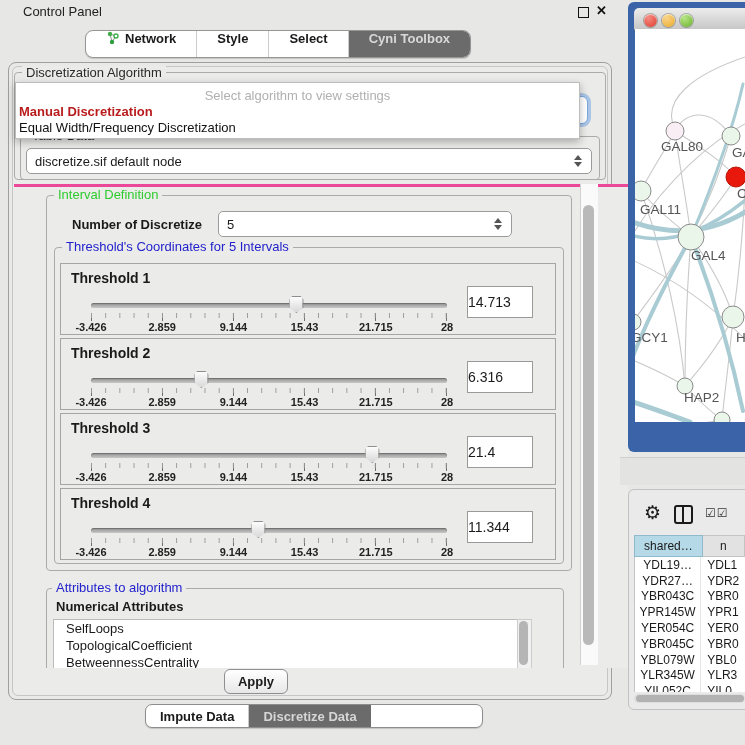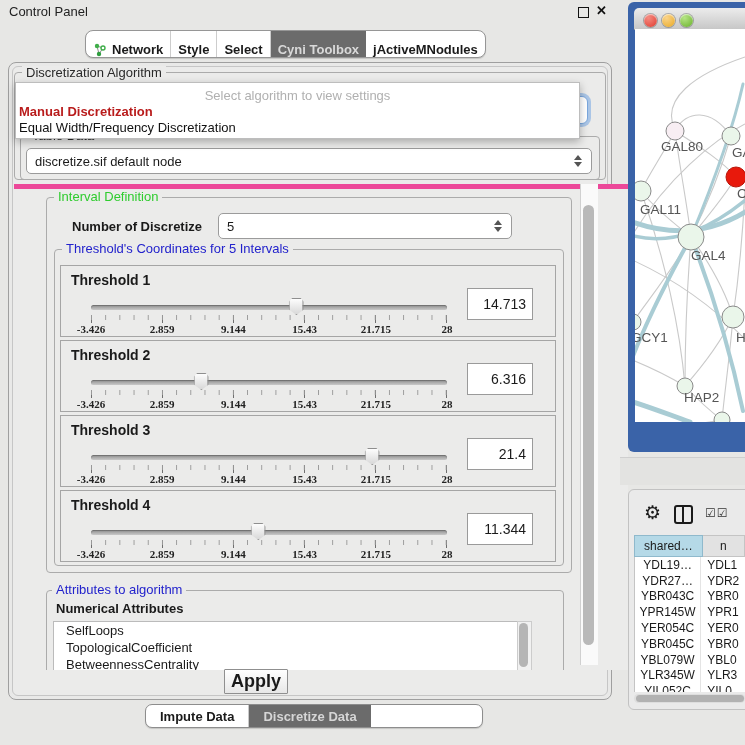--- a/index.html
+++ b/index.html
@@ -3,28 +3,28 @@
 <meta charset="utf-8">
 <style>
   html,body{margin:0;padding:0;}
   body{width:745px;height:745px;overflow:hidden;background:#e7e7e5;
        font-family:"Liberation Sans",sans-serif;color:#1a1a1a;position:relative;}
   .abs{position:absolute;}
 
   
   #control-window{left:0;top:0;width:620px;height:745px;background:#e7e7e5;}
   #cp-titlebar{left:0;top:0;width:620px;height:22px;background:#e7e7e5;}
-  #cp-title{left:9px;top:4px;font-size:13px;color:#222;}
+  #cp-title{left:23px;top:4px;font-size:13px;color:#222;}
   #float-icon{left:578px;top:7px;width:9px;height:9px;border:1.5px solid #111;background:transparent;}
   #close-icon{left:596px;top:3px;font-size:13px;font-weight:bold;color:#111;}
 
   
   #top-tabs{left:85px;top:30px;height:26px;display:flex;background:#fff;
             border:1px solid #969696;border-radius:8px;overflow:hidden;box-shadow:0 1px 1px rgba(0,0,0,.15);}
-  .ttab{display:flex;align-items:flex-end;gap:5px;padding:0 7px;font-size:13px;font-weight:bold;
+  .ttab{display:flex;align-items:flex-start;gap:5px;padding:0 20px;font-size:13px;font-weight:bold;
         border-right:1px solid #cdcdcd;white-space:nowrap;}
   .ttab:last-child{border-right:none;}
   .ttab.selected{background:#6b6b6b;color:#d9d9d9;border-right:none;}
 
   
   #content-outer{left:8px;top:62px;width:602px;height:636px;background:#e9e9e8;
                  border:1px solid #9f9f9f;border-radius:8px;}
   #content-inner{left:12px;top:66px;width:594px;height:628px;background:#ebebea;
                  border:1px solid #c6c6c6;border-radius:6px;}
 
@@ -51,21 +51,21 @@
 
   
   #algo-popup{left:15px;top:82px;width:563px;height:55px;background:#fff;border:1px solid #bdbdbd;
               box-shadow:0 3px 8px rgba(0,0,0,.28);z-index:30;font-size:13px;}
   #popup-prompt{position:absolute;left:0;top:5px;width:100%;text-align:center;color:#b0b0b0;}
   #popup-opt1{position:absolute;left:3px;top:21px;font-weight:bold;color:#b91c1c;}
   #popup-opt2{position:absolute;left:3px;top:37px;color:#111;}
 
   
   #viewport{left:14px;top:184px;width:614px;height:481px;overflow:hidden;background:#ebebea;
-            border-top:5px solid #ec4899;}
+            border-top:3px solid #ec4899;}
   #v-scrollbar{left:580px;top:184px;width:17px;height:481px;background:#fafafa;border-left:1px solid #d0d0d0;}
   #v-thumb{left:583px;top:205px;width:11px;height:440px;background:#b9b9b9;border-radius:6px;}
 
   
   #interval-group{position:absolute;left:32px;top:8px;width:524px;height:374px;}
   #interval-title{left:40px;top:1px;}
   #num-intervals-label{position:absolute;left:58px;top:30px;font-size:13px;font-weight:bold;}
   #num-intervals-spinner{position:absolute;left:204px;top:24px;width:294px;height:26px;}
   #thresholds-group{position:absolute;left:40px;top:60px;width:508px;height:315px;}
   #thresholds-title{left:48px;top:53px;}
@@ -77,36 +77,36 @@
   .track{position:absolute;left:0;top:3px;width:100%;height:5px;border-radius:3px;
          background:linear-gradient(#8e8e8e,#c8c8c8);box-shadow:inset 0 1px 1px rgba(0,0,0,.25);}
   .thumb{position:absolute;top:-4px;width:15px;height:17px;transform:translateX(-50%);
          background:linear-gradient(#fdfdfd,#d8d8d8);border:1px solid #8e8e8e;box-sizing:border-box;
          clip-path:polygon(50% 100%,0 68%,0 22%,22% 0,78% 0,100% 22%,100% 68%);}
   .ticks{position:absolute;left:0;top:13px;width:100%;height:8px;
          background-image:linear-gradient(90deg,#9a9a9a 1px,transparent 1px),
                           linear-gradient(90deg,#6f6f6f 1px,transparent 1px);
          background-size:14.2px 5px,71px 8px;background-repeat:repeat-x;}
   .tick-labels{position:absolute;left:0;top:21px;width:100%;height:12px;}
-  .tick-labels span{position:absolute;transform:translateX(-50%);font-size:11px;font-weight:bold;color:#222;white-space:nowrap;font-family:Liberation Serif, serif;}
+  .tick-labels span{position:absolute;transform:translateX(-50%);font-size:11px;font-weight:bold;color:#222;white-space:nowrap;}
   .th-value{position:absolute;left:406px;top:22px;width:58px;height:30px;background:#fff;border:1px solid #9a9a9a;
-            font-size:14px;text-align:right;line-height:30px;padding-right:6px;}
+            font-size:14px;line-height:30px;padding-right:6px;}
 
   
   #attr-group{position:absolute;left:32px;top:401px;width:516px;height:90px;}
   #attr-title{left:38px;top:394px;}
   #attr-list-title{position:absolute;left:42px;top:412px;font-size:13px;font-weight:bold;}
   #attr-list{position:absolute;left:39px;top:432px;width:463px;height:60px;background:#fff;border:1px solid #bbb;
              font-size:13px;overflow:hidden;}
   #attr-list div{padding:1px 0 1px 12px;line-height:15px;}
   #attr-scrollbar{position:absolute;left:503px;top:432px;width:13px;height:49px;background:#f1f1f1;border:1px solid #ccc;}
   #attr-thumb{position:absolute;left:505px;top:434px;width:9px;height:44px;background:#b5b5b5;border-radius:5px;}
 
-  .push-button{background:linear-gradient(#ffffff,#e7e7e7);border:1px solid #8f8f8f;border-radius:1px;
-               font-size:18px;font-weight:bold;display:flex;align-items:center;justify-content:center;}
+  .push-button{background:linear-gradient(#ffffff,#e7e7e7);border:1px solid #8f8f8f;border-radius:6px;
+               font-size:13px;font-weight:bold;display:flex;align-items:center;justify-content:center;}
   #apply-button{left:224px;top:669px;width:62px;height:23px;}
 
   
   #bottom-tabs{left:145px;top:704px;height:22px;display:flex;background:#fff;border:1px solid #8d8d8d;
                border-radius:7px;overflow:hidden;box-shadow:0 1px 1px rgba(0,0,0,.15);}
   .btab{display:flex;align-items:center;padding:0 14px;font-size:13px;font-weight:bold;border-right:1px solid #c9c9c9;}
   .btab:last-child{border-right:none;margin-top:40px;}
   .btab.selected{background:#6b6b6b;color:#d6d6d6;border-right:none;}
 
   
@@ -163,23 +163,20 @@
       <span>Network</span>
     </div>
     <div class="ttab">
         <span>Style</span>
       </div>
     <div class="ttab">
         <span>Select</span>
       </div>
     <div class="ttab selected">
         <span>Cyni Toolbox</span>
-      </div>
-    <div class="ttab">
-        <span>jActiveMNodules</span>
       </div>
   </div>
 
   <div class="abs" id="content-outer"></div>
   <div class="abs" id="content-inner"></div>
 
   <div class="abs groupbox" id="algo-group"></div>
   <div class="group-title gt-dark" id="algo-title">Discretization Algorithm</div>
   <div class="abs" id="algo-combo">
     <span class="stepper">

